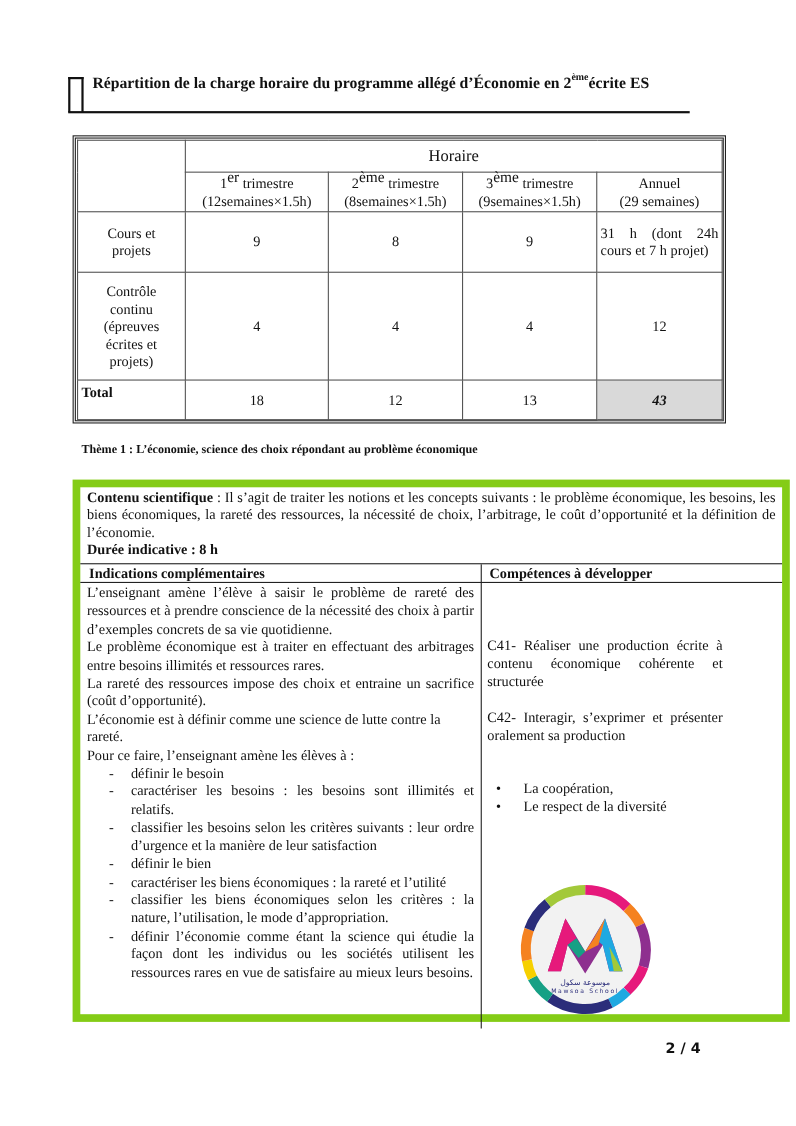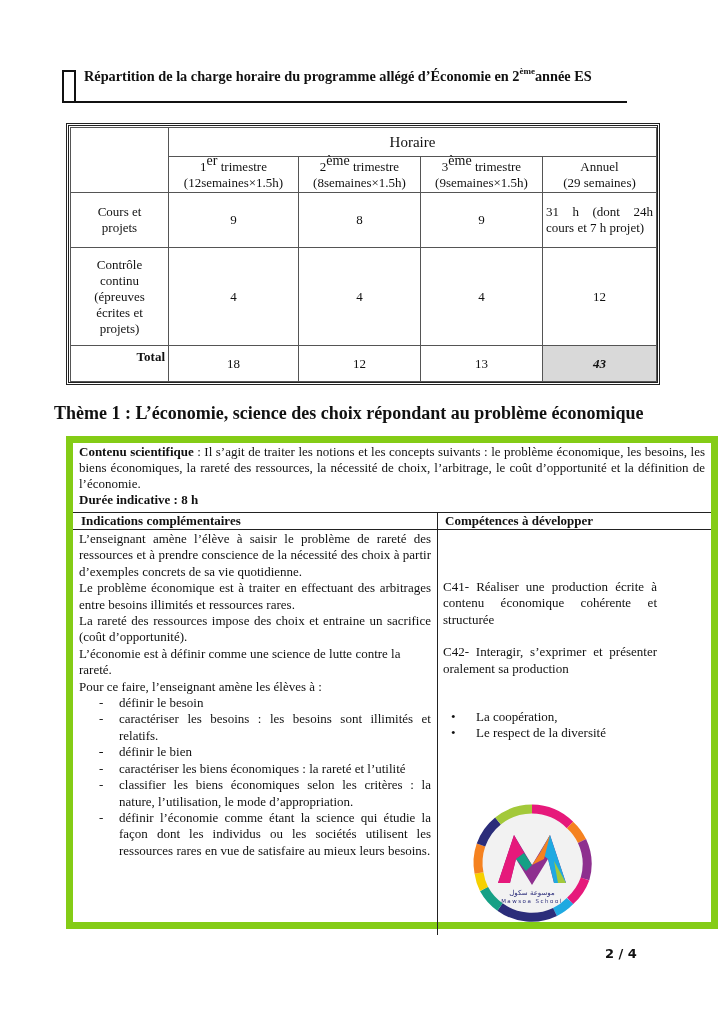--- a/index.html
+++ b/index.html
@@ -13,25 +13,25 @@
   .hdr-title sup { font-size:9px; vertical-align:7px; line-height:0; }
   .hdr-rule { left:62px; top:101px; width:565px; height:2px; background:#111; }
 
   
   .t1-outer { left:66px; top:123px; width:594px; height:262px; border:3px double #222; box-sizing:border-box; }
   table.t1 { position:absolute; left:70px; top:127px; width:586px; height:254px; border-collapse:collapse; table-layout:fixed; font-size:13px;border-radius:22px; }
   table.t1 td { border:1px solid #555; text-align:center; vertical-align:middle; padding:0 3px; line-height:16px; }
   table.t1 td sup { font-size:14px; vertical-align:6px; line-height:0; }
   .t1 .horaire { font-size:15px; }
   .t1 .annual-text { text-align:justify; text-align-last:left;margin-top:32px; }
-  .t1 .total-label { text-align:right; vertical-align:top; font-weight:bold; padding-top:3px; }
+  .t1 .total-label { text-align:left; vertical-align:top; font-weight:bold; padding-top:3px; }
   .t1 .grand-total { background:#d9d9d9; font-weight:bold;font-style:italic; }
 
   
-  .theme { left:54px; top:403px; font-size:18px; font-weight:bold; white-space:nowrap; }
+  .theme { left:74px; top:403px; font-size:11px; font-weight:bold; white-space:nowrap; }
 
   
   .t2 { left:66px; top:436px; width:652px; height:493px; border:7px solid #84cc16; box-sizing:border-box; }
   .t2-top { position:absolute; left:0; top:0; width:100%; height:70px; border-bottom:1px solid #222; box-sizing:border-box; padding:1px 6px 0 6px; font-size:13px; line-height:16px; }
   .t2-top .just { text-align:justify; }
   .t2-top b { font-weight:bold; }
   .t2-colhdr { position:absolute; left:0; top:70px; width:100%; height:17px; border-bottom:1px solid #222; box-sizing:border-box; font-size:13px; font-weight:bold; line-height:16px; }
   .t2-colhdr .c1 { position:absolute; left:8px; top:0; }
   .t2-colhdr .c2 { position:absolute; left:372px; top:0; }
   .t2-split { position:absolute; left:364px; top:70px; width:1px; height:422px; background:#222; }
@@ -50,21 +50,21 @@
   .t2-right li .bullet { position:absolute; left:8px; top:0; }
 
   .logo { position:absolute; left:397px; top:358px; width:124px; height:124px; }
 
   .pagenum { left:605px; top:946px; font-family:"DejaVu Sans", sans-serif; font-size:13px; font-weight:bold; }
 </style>
 </head>
 <body>
 
 <div class="abs hdr-box"></div>
-<div class="abs hdr-title"><span>Répartition de la charge horaire du programme allégé d’Économie en 2</span><sup>ème</sup><span>année ES</span></div>
+<div class="abs hdr-title"><span>Répartition de la charge horaire du programme allégé d’Économie en 2</span><sup>ème</sup><span>écrite ES</span></div>
 <div class="abs hdr-rule"></div>
 
 <div class="abs t1-outer"></div>
 <table class="t1">
   <colgroup>
     <col style="width:98px">
       <col style="width:130px">
       <col style="width:122px">
       <col style="width:122px">
       <col style="width:114px">
@@ -119,21 +119,21 @@
 
   <div class="t2-left">
     <p>L’enseignant amène l’élève à saisir le problème de rareté des ressources et à prendre conscience de la nécessité des choix à partir d’exemples concrets de sa vie quotidienne.</p>
     <p>Le problème économique est à traiter en effectuant des arbitrages entre besoins illimités et ressources rares.</p>
     <p>La rareté des ressources impose des choix et entraine un sacrifice (coût d’opportunité).</p>
     <p style="text-align:left">L’économie est à définir comme une science de lutte contre la rareté.</p>
     <p>Pour ce faire, l’enseignant amène les élèves à :</p>
     <ul>
       <li><span class="dash">-</span><span>définir le besoin</span></li>
       <li><span class="dash">-</span><span>caractériser les besoins : les besoins sont illimités et relatifs.</span></li>
-      <li><span class="dash">-</span></li>
+      <li><span class="dash">-</span><span>classifier les besoins selon les critères suivants : leur ordre d’urgence et la manière de leur satisfaction</span></li>
       <li><span class="dash">-</span><span>définir le bien</span></li>
       <li><span class="dash">-</span><span>caractériser les biens économiques : la rareté et l’utilité</span></li>
       <li><span class="dash">-</span><span>classifier les biens économiques selon les critères : la nature, l’utilisation, le mode d’appropriation.</span></li>
       <li><span class="dash">-</span><span>définir l’économie comme étant la science qui étudie la façon dont les individus ou les sociétés utilisent les ressources rares en vue de satisfaire au mieux leurs besoins.</span></li>
     </ul>
   </div>
 
   <div class="t2-right">
     <div class="gap1"></div>
     <p>C41- Réaliser une production écrite à contenu économique cohérente et structurée</p>

